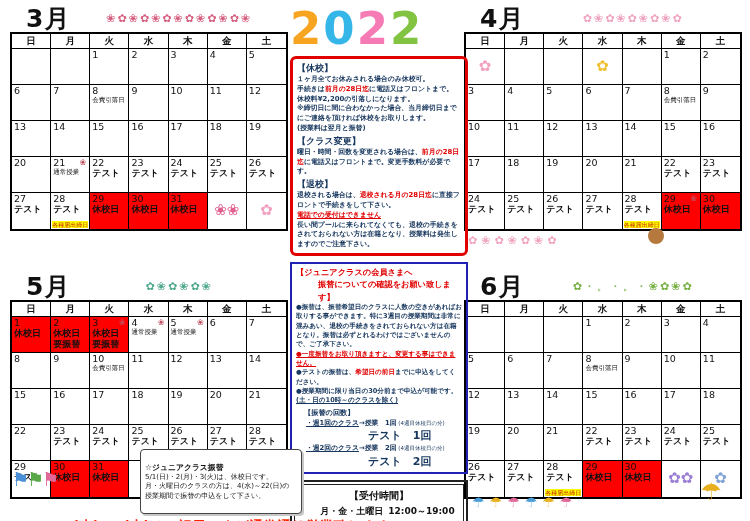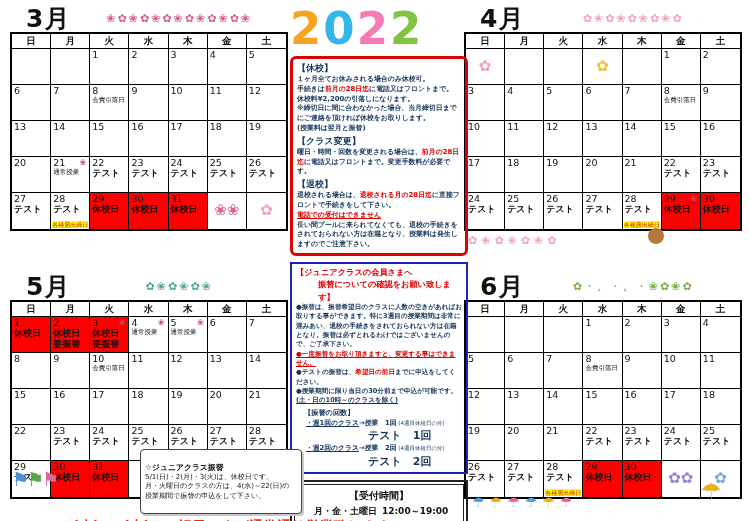--- a/index.html
+++ b/index.html
@@ -47,21 +47,21 @@
   .bb-h.indent{margin-left:22px}
   #blue-box .nline{font-size:6.6px}
   .cnt-title{font-size:7.2px;font-weight:bold;margin:2px 0 0 8px}
   .cnt-main{font-size:6.8px;font-weight:bold;margin-left:10px;line-height:1.5}
   .cnt-main .ul{text-decoration:underline}
   .cnt-main .paren{font-size:5.5px;font-weight:normal}
   .cnt-sub{font-size:11px;font-weight:bold;margin-left:72px;line-height:1.4}
   #hours-box{border:2px solid #222;margin-top:6px;padding:2px}
   #hours-inner{border:1px solid #222;padding:4px 2px 5px;text-align:center}
   #hours-title{font-size:10px;font-weight:bold;margin-bottom:2px}
-  .hr-row{display:flex;justify-content:flex-start;font-size:9px;margin:2px 0;font-weight:bold}
+  .hr-row{display:flex;justify-content:center;font-size:9px;margin:2px 0;font-weight:bold}
   .hr-days{width:80px;text-align:right;margin-right:5px;white-space:nowrap}
   .hr-time{white-space:nowrap}
   .t-red{color:#e00000}
 
   
   #may-note-box{position:absolute;left:140px;top:449px;width:152px;background:#fff;border:1.5px solid #444;
                 border-radius:4px;padding:12px 4px;box-shadow:2px 2px 0 #c8c8c8;z-index:5}
   #may-note-title{font-size:7.8px;font-weight:bold}
   .may-note-line{font-size:7px;line-height:1.35}
   #may-holiday-1{position:absolute;left:178px;top:481px;color:var(--holiday-red,#ff2400);font-size:11px;font-weight:bold;z-index:4}

